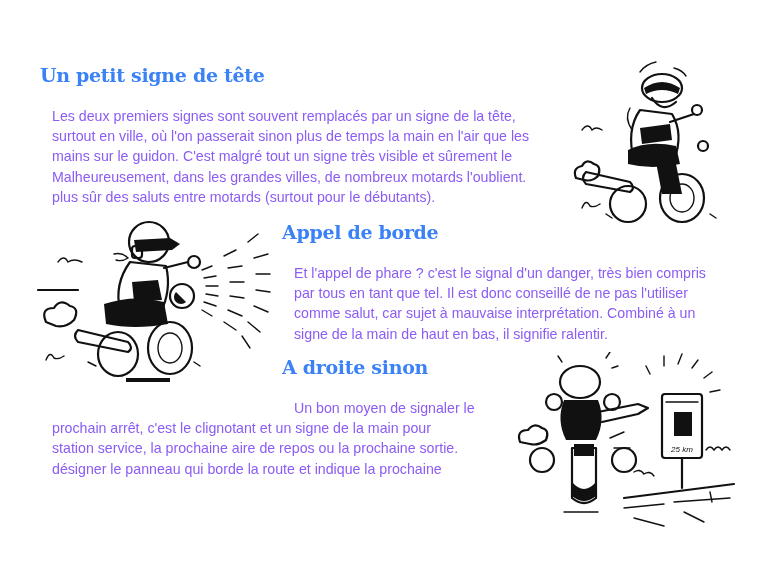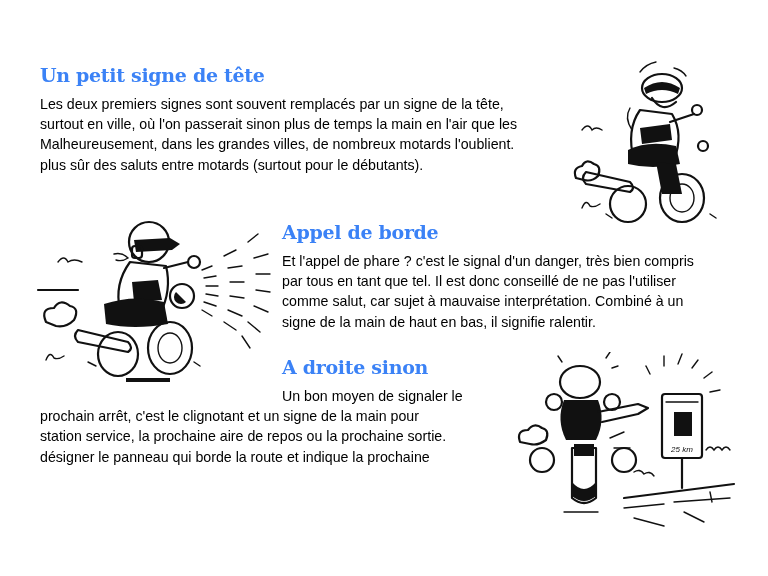--- a/index.html
+++ b/index.html
@@ -1,31 +1,32 @@
 <!DOCTYPE html>
 <html><head>
 <meta charset="utf-8">
 <style>
   html, body { margin: 0; padding: 0; background: #ffffff; }
   body { width: 768px; height: 576px; position: relative; overflow: hidden; font-family: "Liberation Sans", sans-serif; color: #1a1a1a; }
   .heading { position: absolute; font-family: "DejaVu Serif", serif; font-weight: bold; color: #3b82f6; font-size: 19px; letter-spacing: -0.3px; margin: 0; white-space: nowrap; }
-  .para { position: absolute; font-size: 14.2px; line-height: 20.2px; margin: 0; color: #000000; }
+  .para { position: absolute; font-size: 14.2px; line-height: 20.2px; margin: 12px; color: #8b5cf6; }
   .para span.line { display: block; white-space: nowrap; }
   .illus { position: absolute; font-style: italic; }
   svg .ink { stroke: #111; fill: none; stroke-width: 2.2; stroke-linecap: round; stroke-linejoin: round; }
   svg .fill { fill: #111; }
   svg .thin { stroke: #111; fill: none; stroke-width: 1.4; stroke-linecap: round; }
 </style>
 </head>
 <body>
 
 <h2 class="heading" style="left:40px; top:64px;">Un petit signe de tête</h2>
 <div class="para" style="left:40px; top:94px;">
   <span class="line">Les deux premiers signes sont souvent remplacés par un signe de la tête,</span>
   <span class="line">surtout en ville, où l'on passerait sinon plus de temps la main en l'air que les</span>
+  <span class="line">mains sur le guidon. C'est malgré tout un signe très visible et sûrement le</span>
   <span class="line">Malheureusement, dans les grandes villes, de nombreux motards l'oublient.</span>
   <span class="line">plus sûr des saluts entre motards (surtout pour le débutants).</span>
 </div>
 
 <div class="illus" style="left:570px; top:58px; width:170px; height:170px;">
   <svg width="170" height="170" viewBox="0 0 170 170">
 
     <path class="thin" d="M12 72 q6 -8 10 0 q4 -4 10 0"></path>
     <path class="thin" d="M12 150 q4 -10 8 -2 q4 2 10 -2"></path>
 

